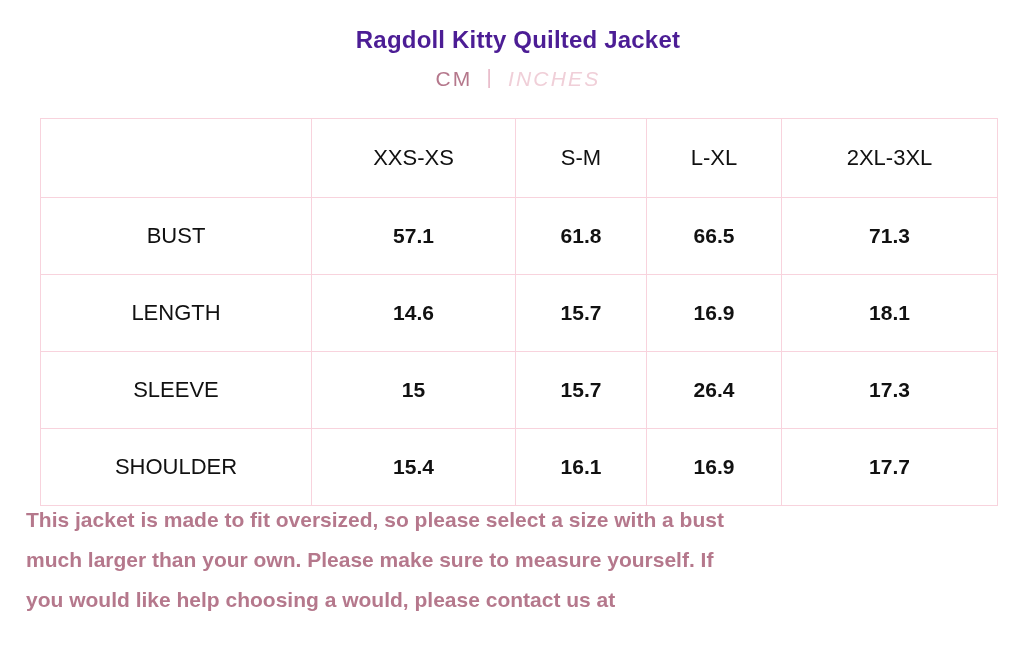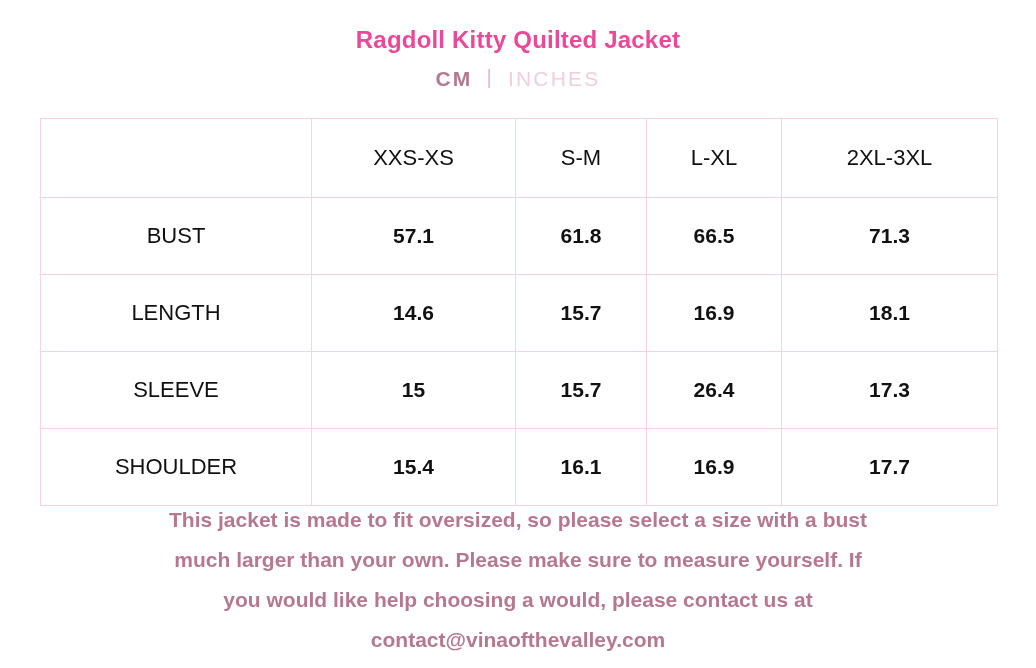--- a/index.html
+++ b/index.html
@@ -18,45 +18,45 @@
     width: 1036px;
     height: 668px;
     box-sizing: border-box;
   }
 
   
   .title {
     text-align: center;
     font-size: 24px;
     font-weight: bold;
-    color: #ec4899;
+    color: #4c1d95;
     letter-spacing: 0.2px;
     padding-top: 26px;
     line-height: 1.2;
   }
 
   
   .units {
     display: flex;
     justify-content: center;
     align-items: center;
     gap: 14px;
     margin-top: 12px;
     font-size: 21px;
     letter-spacing: 2.2px;
   }
   .unit {
     cursor: pointer;
   }
   .unit-active {
     color: #b5788c;
-    font-weight: bold;
   }
   .unit-inactive {
     color: #f0cfd8;
+    font-style: italic;
   }
   .unit-sep {
     color: #e8b9c8;
     font-size: 20px;
     font-weight: 300;
     transform: translateY(-1px);
   }
 
   
   .table-wrap {
@@ -95,21 +95,21 @@
   col.c2 { width: 131px; }
   col.c3 { width: 135px; }
   col.c4 { width: 216px; }
 
   
   .note {
     position: absolute;
     left: 26px;
     top: 500px;
     width: 984px;
-    text-align: center;
+    text-align: left;
     font-size: 21px;
     font-weight: bold;
     color: #b5788c;
     line-height: 40px;
   }
 </style>
 </head>
 <body>
 
 <div class="page">
@@ -172,16 +172,15 @@
           <td>17.7</td>
         </tr>
       </tbody>
     </table>
   </div>
 
   <div class="note">
     <div>This jacket is made to fit oversized, so please select a size with a bust</div>
     <div>much larger than your own. Please make sure to measure yourself. If</div>
     <div>you would like help choosing a would, please contact us at</div>
-    <div>contact@vinaofthevalley.com</div>
   </div>
 
 </div>
 
 </body></html>

